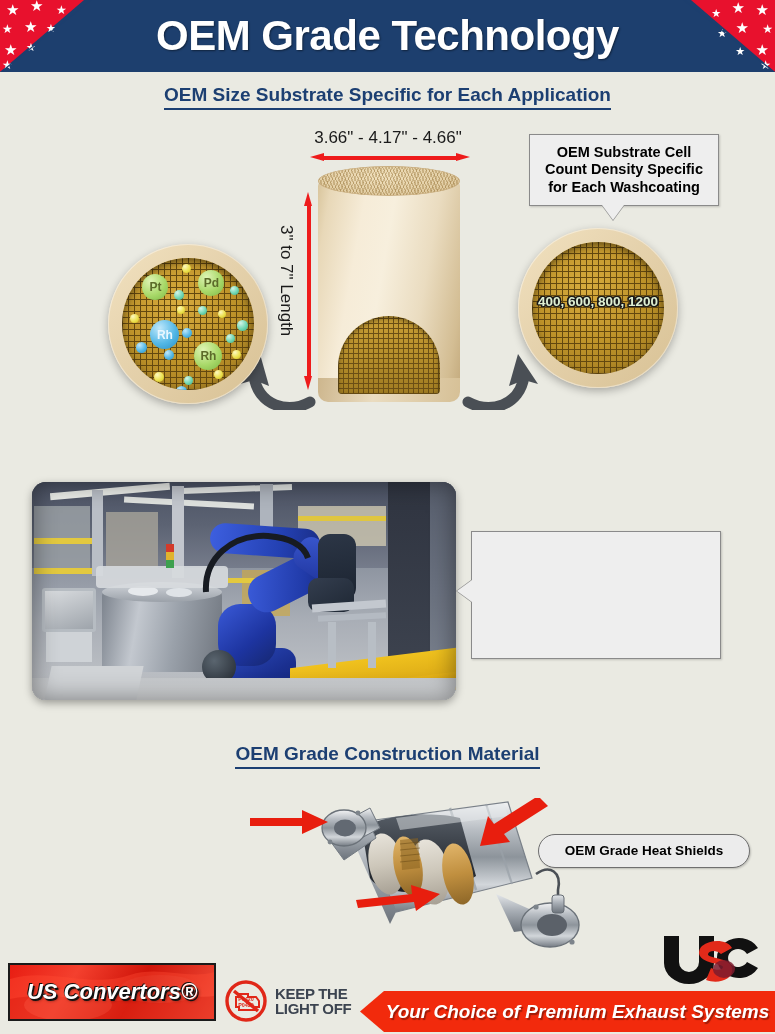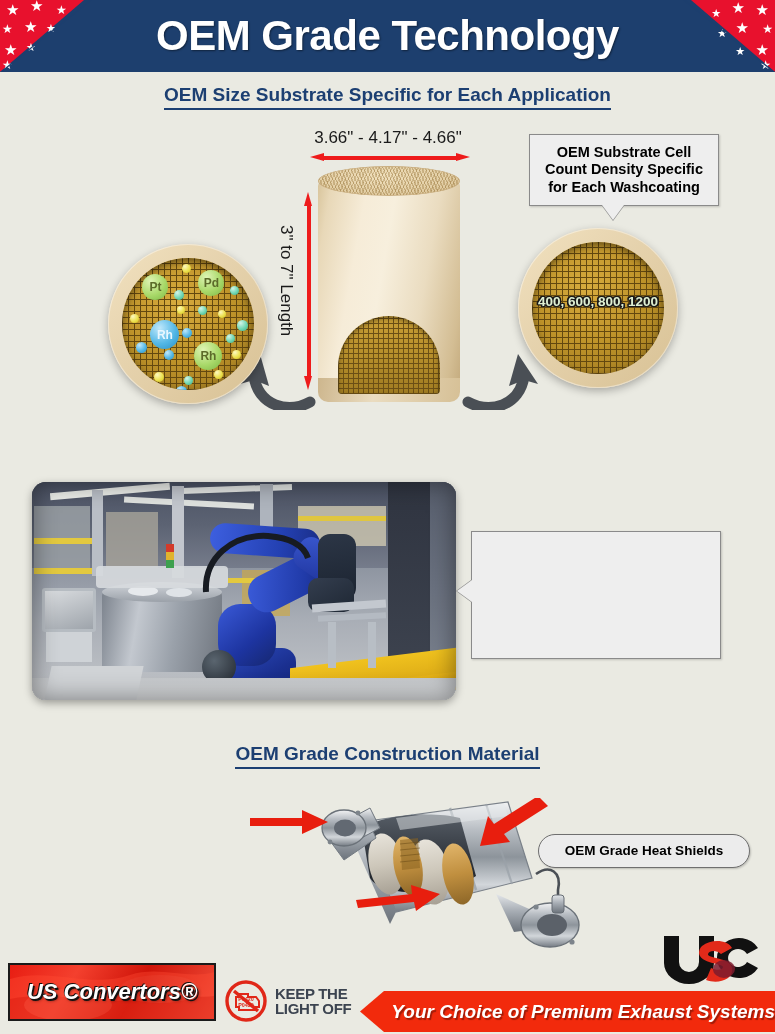--- a/index.html
+++ b/index.html
@@ -157,21 +157,21 @@
     display:flex;align-items:center;justify-content:center;overflow:hidden;
   }
   .usc-badge .txt{
     color:#ffffff;font-size:22px;font-weight:bold;font-style:italic;
     text-shadow:1.5px 1.5px 0 #111, -0.8px -0.8px 0 #111, 2px 2px 3px rgba(0,0,0,.5);
     position:relative;z-index:2;
   }
   .redbanner{
     position:absolute;left:360px;top:991px;width:415px;height:41px;background:#f22a0c;
     clip-path:polygon(24px 0,415px 0,415px 41px,24px 41px,0 20.5px);
-    display:flex;align-items:center;justify-content:flex-end;
+    display:flex;align-items:center;justify-content:center;
   }
   .redbanner .txt{color:#fff;font-weight:bold;font-style:italic;font-size:19px;
     text-shadow:1.5px 1.5px 1px rgba(0,0,0,.35);padding-left:20px;}
 
   .klo{position:absolute;left:224px;top:976px;width:140px;height:50px;display:flex;align-items:center;gap:7px;}
   .klo-icon{position:relative;width:44px;height:44px;flex:0 0 44px;}
   .klo-txt{color:#3c4450;font-weight:bold;font-size:15px;line-height:1.03;letter-spacing:-0.3px;}
 
   .usc-logo{position:absolute;left:658px;top:932px;width:104px;height:52px;}
 </style>

